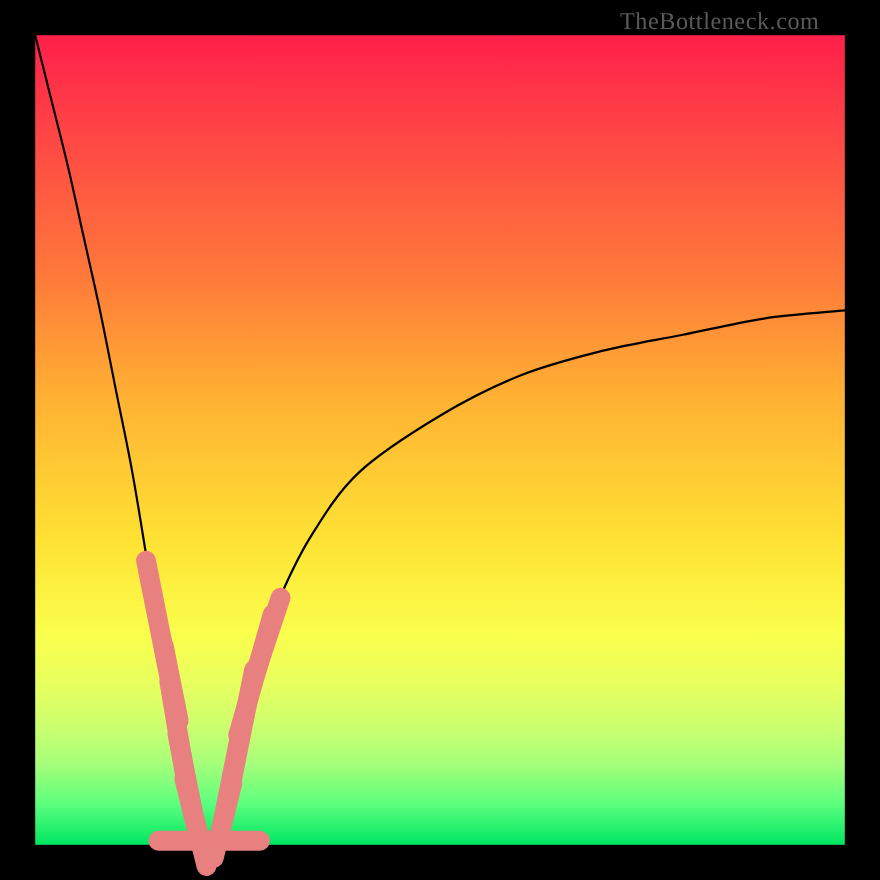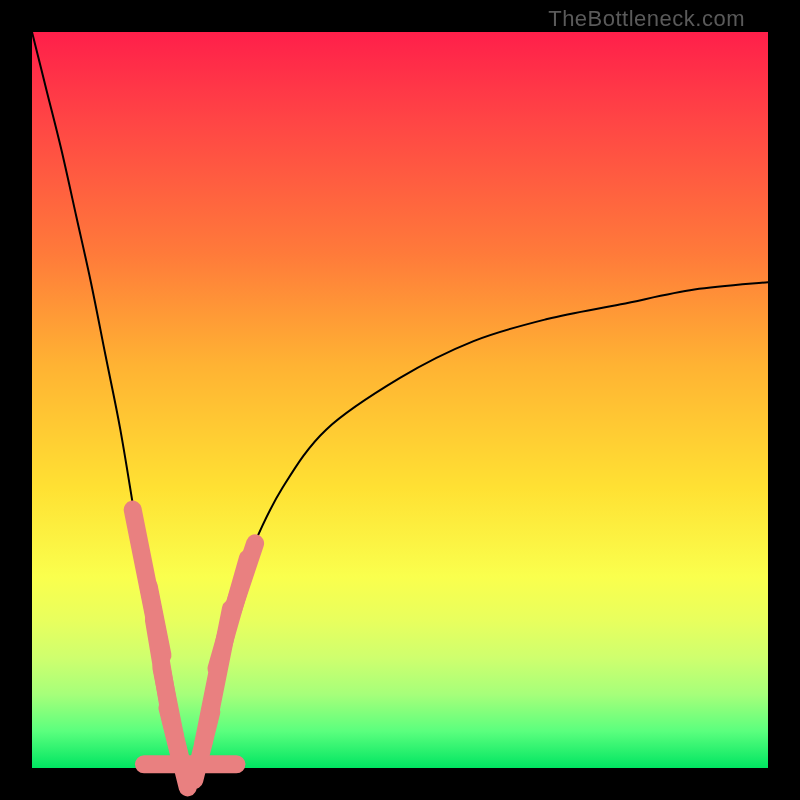--- a/index.html
+++ b/index.html
@@ -11,20 +11,21 @@
     background: #000;
     font-family: Arial, Helvetica, sans-serif;
   }
   .frame {
     position: absolute;
     left: 0;
     top: 0;
     width: 755px;
     height: 800px;
     background: #000;
+    font-family: Liberation Serif, serif;
   }
   .plot {
     position: absolute;
     left: 32px;
     top: 32px;
     width: 736px;
     height: 736px;
     
     background: linear-gradient(
       to bottom,

